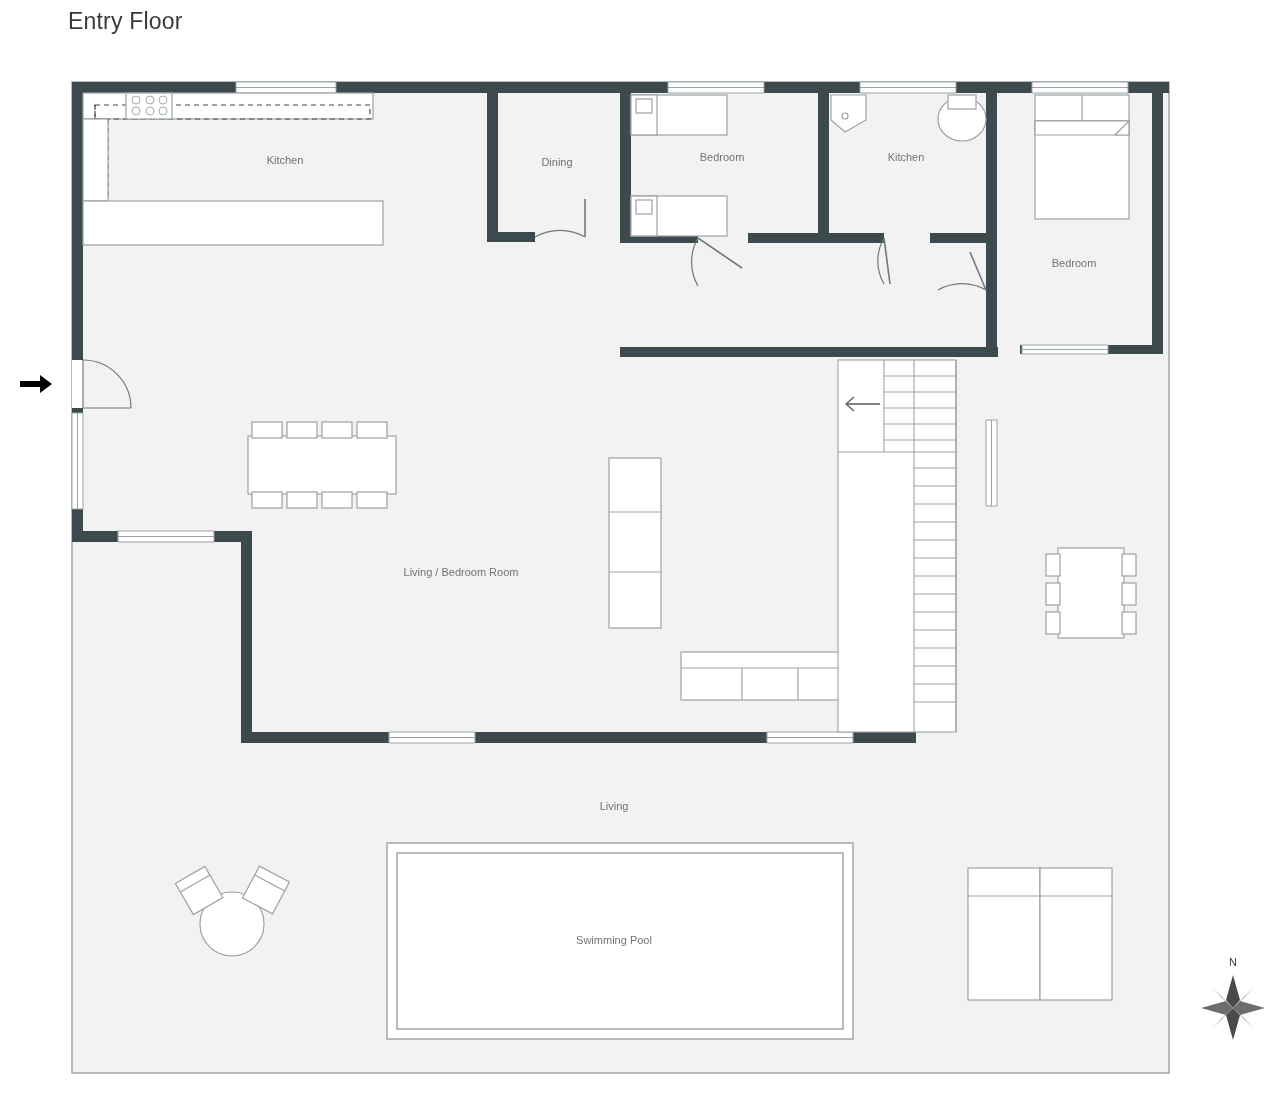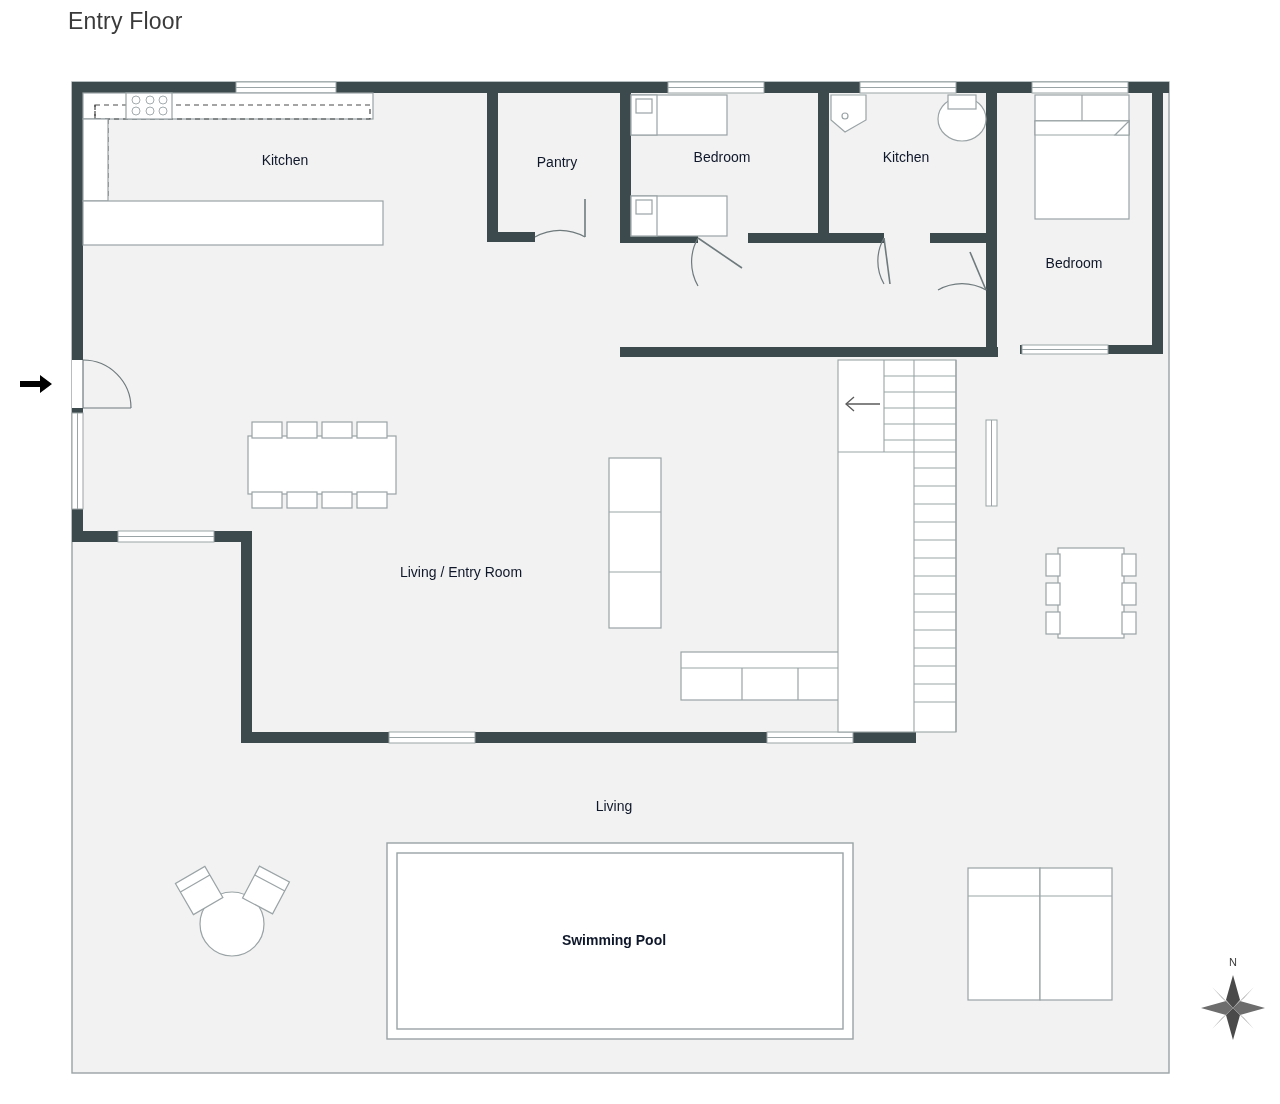--- a/index.html
+++ b/index.html
@@ -24,22 +24,22 @@
   #plan-title {
     position: absolute;
     left: 68px;
     top: 8px;
     font-size: 23px;
     color: #3a3a3a;
     letter-spacing: 0.2px;
   }
   .room-label {
     position: absolute;
-    font-size: 14px;
-    color: #0f172a;
+    font-size: 11px;
+    color: #737373;
     white-space: nowrap;
     transform: translate(-50%, -50%);
   }
   #compass-label {
     position: absolute;
     font-size: 11px;
     color: #3c3c3c;
     transform: translate(-50%, -50%);
   }
   svg { display: block; }
@@ -317,23 +317,23 @@
       <polygon points="1265,1008 1240,1015 1233,1008 1240,1001" fill="#6d6d6d"></polygon>
       <polygon points="1212,987 1228,1003 1233,1008 1222,998" fill="#9a9a9a"></polygon>
       <polygon points="1254,1029 1238,1013 1233,1008 1244,1018" fill="#9a9a9a"></polygon>
       <polygon points="1254,987 1238,1003 1233,1008 1244,998" fill="#9a9a9a"></polygon>
       <polygon points="1212,1029 1228,1013 1233,1008 1222,1018" fill="#9a9a9a"></polygon>
     </g>
 
   </svg>
 
   <div class="room-label" style="left:285px; top:160px;">Kitchen</div>
-  <div class="room-label" style="left:557px; top:162px;">Pantry</div>
+  <div class="room-label" style="left:557px; top:162px;">Dining</div>
   <div class="room-label" style="left:722px; top:157px;">Bedroom</div>
   <div class="room-label" style="left:906px; top:157px;">Kitchen</div>
   <div class="room-label" style="left:1074px; top:263px;">Bedroom</div>
-  <div class="room-label" style="left:461px; top:572px;">Living / Entry Room</div>
+  <div class="room-label" style="left:461px; top:572px;">Living / Bedroom Room</div>
   <div class="room-label" style="left:614px; top:806px;">Living</div>
-  <div class="room-label" style="left:614px; top:940px;font-weight:bold;">Swimming Pool</div>
+  <div class="room-label" style="left:614px; top:940px;">Swimming Pool</div>
 
   <div id="compass-label" style="left:1233px; top:962px;">N</div>
 
 </div>
 
 </body></html>

